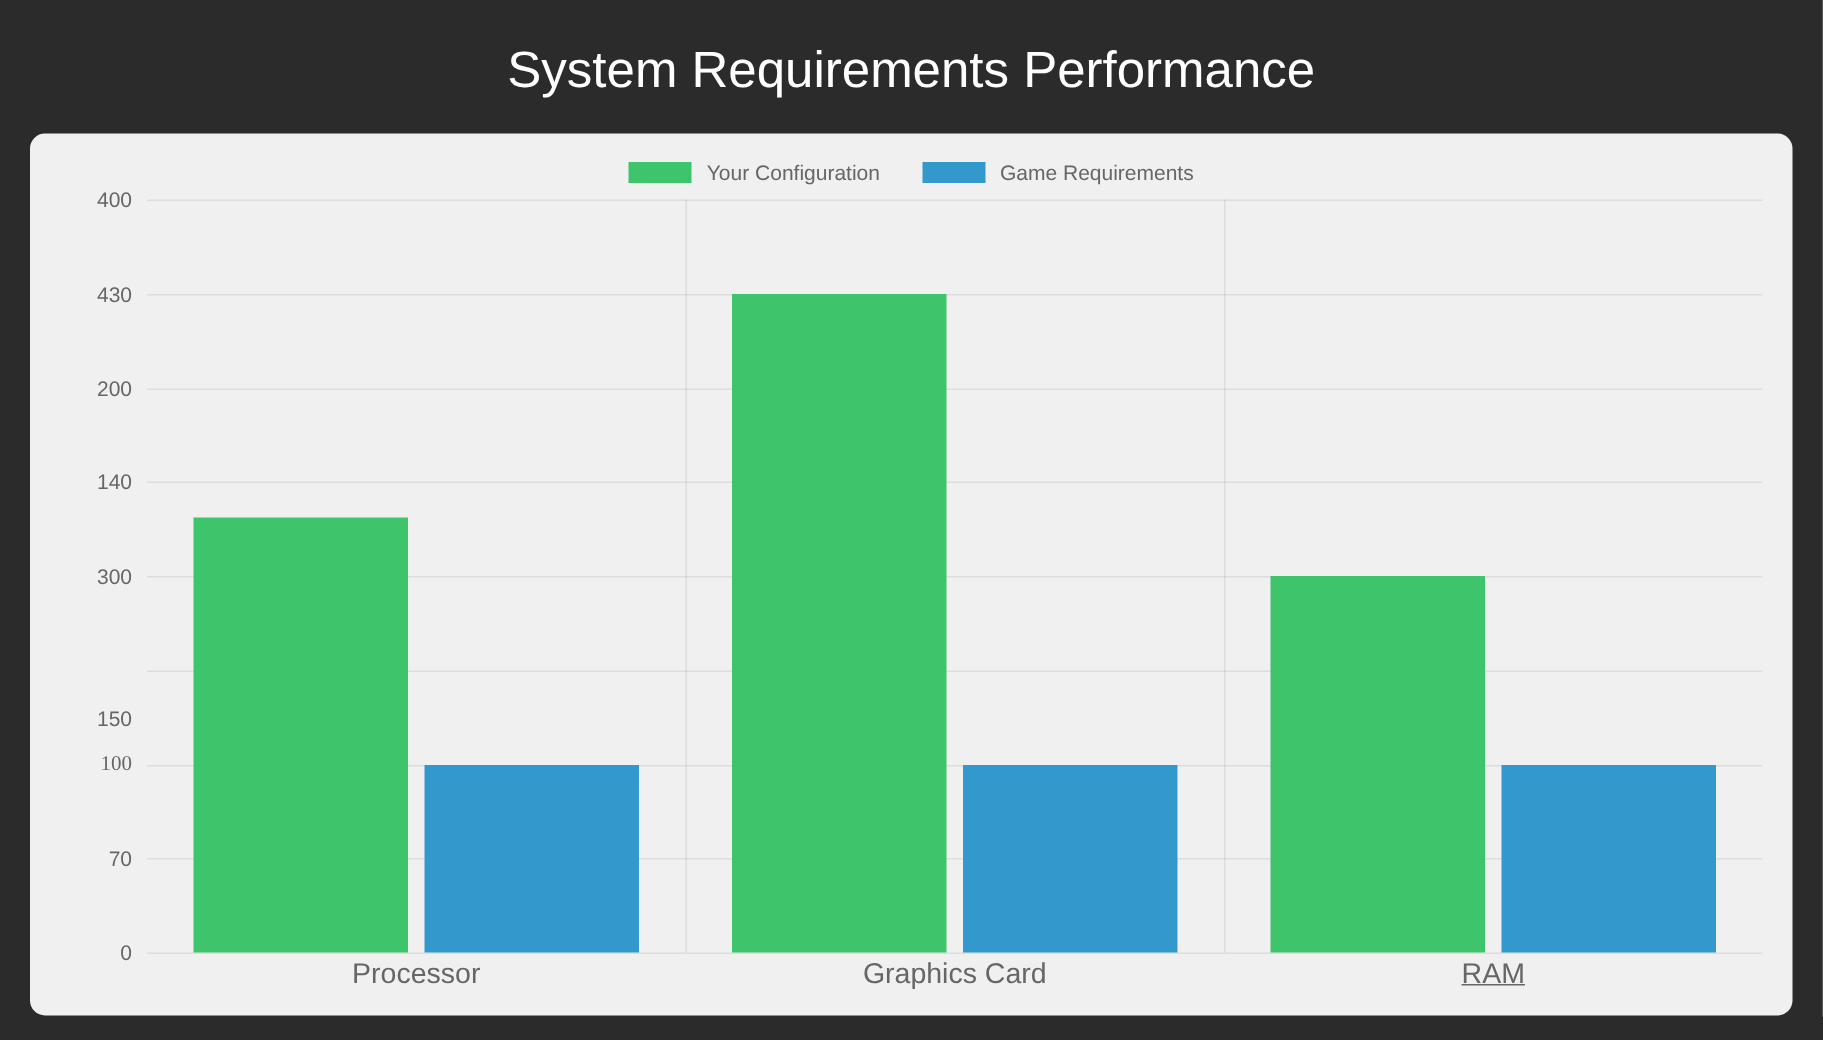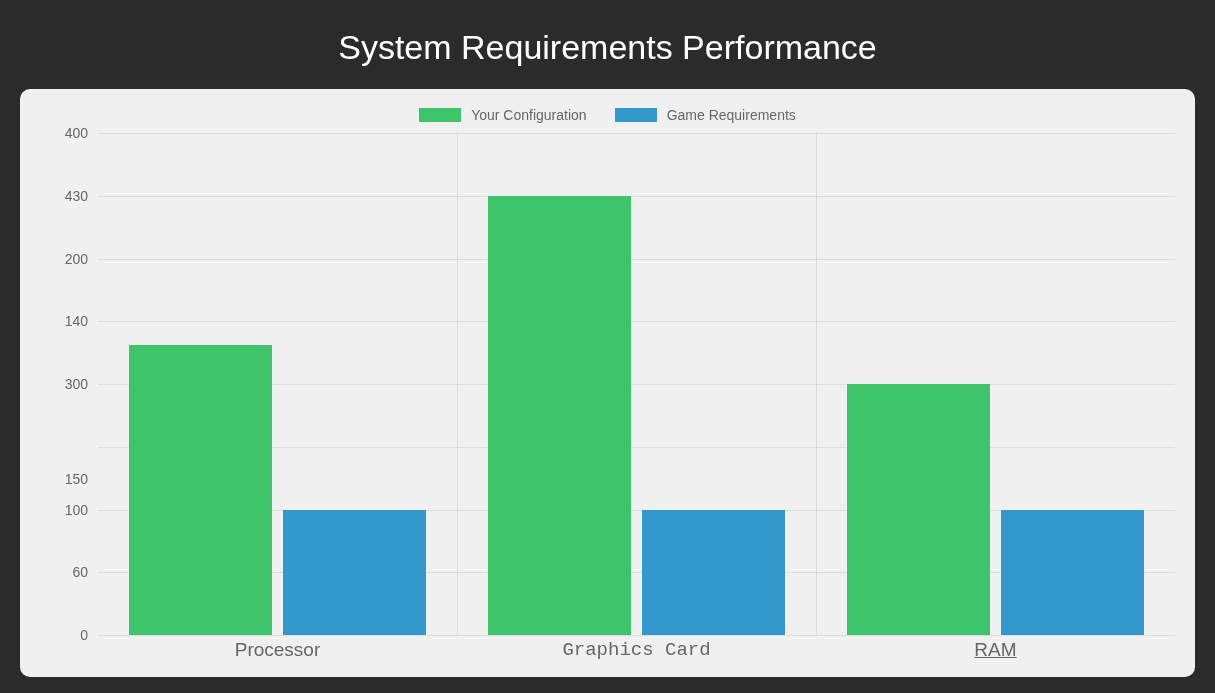--- a/index.html
+++ b/index.html
@@ -93,39 +93,39 @@
     <div class="legend-item">
       <span class="swatch blue"></span>
       <span>Game Requirements</span>
     </div>
   </div>
 
   <div class="plot" id="plot">
       <div class="gridline" style="top: 100%;"></div>
       <div class="ytick" style="top: 100%;">0</div>
       <div class="gridline" style="top: 87.5%;"></div>
-      <div class="ytick" style="top: 87.5%;">60</div>
+      <div class="ytick" style="top: 87.5%;">70</div>
       <div class="gridline" style="top: 75%;"></div>
-      <div class="ytick" style="top: 75%;">100</div>
+      <div class="ytick" style="top: 75%; font-family: Liberation Serif, serif;">100</div>
       <div class="gridline" style="top: 62.5%;"></div>
       <div class="ytick" style="top: 62.5%; margin-top: 32px;">150</div>
       <div class="gridline" style="top: 50%;"></div>
       <div class="ytick" style="top: 50%;">300</div>
       <div class="gridline" style="top: 37.5%;"></div>
       <div class="ytick" style="top: 37.5%;">140</div>
       <div class="gridline" style="top: 25%;"></div>
       <div class="ytick" style="top: 25%;">200</div>
       <div class="gridline" style="top: 12.5%;"></div>
       <div class="ytick" style="top: 12.5%;">430</div>
       <div class="gridline" style="top: 0%;"></div>
       <div class="ytick" style="top: 0%;">400</div>
       <div class="vline" style="left: 33.3333%;"></div>
       <div class="vline" style="left: 66.6667%;"></div>
       <div class="xtick" style="left: 16.6667%;">Processor</div>
-      <div class="xtick" style="left: 50%; font-family: Liberation Mono, monospace;">Graphics Card</div>
+      <div class="xtick" style="left: 50%;">Graphics Card</div>
       <div class="xtick" style="left: 83.3333%; text-decoration: underline;">RAM</div>
       <div class="bar green" style="width: 13.3333%; left: 2.83333%; height: 57.75%;"></div>
       <div class="bar blue" style="width: 13.3333%; left: 17.1667%; height: 25%;"></div>
       <div class="bar green" style="width: 13.3333%; left: 36.1667%; height: 87.5%;"></div>
       <div class="bar blue" style="width: 13.3333%; left: 50.5%; height: 25%;"></div>
       <div class="bar green" style="width: 13.3333%; left: 69.5%; height: 50%;"></div>
       <div class="bar blue" style="width: 13.3333%; left: 83.8333%; height: 25%;"></div>
     </div>
 
 </div>

